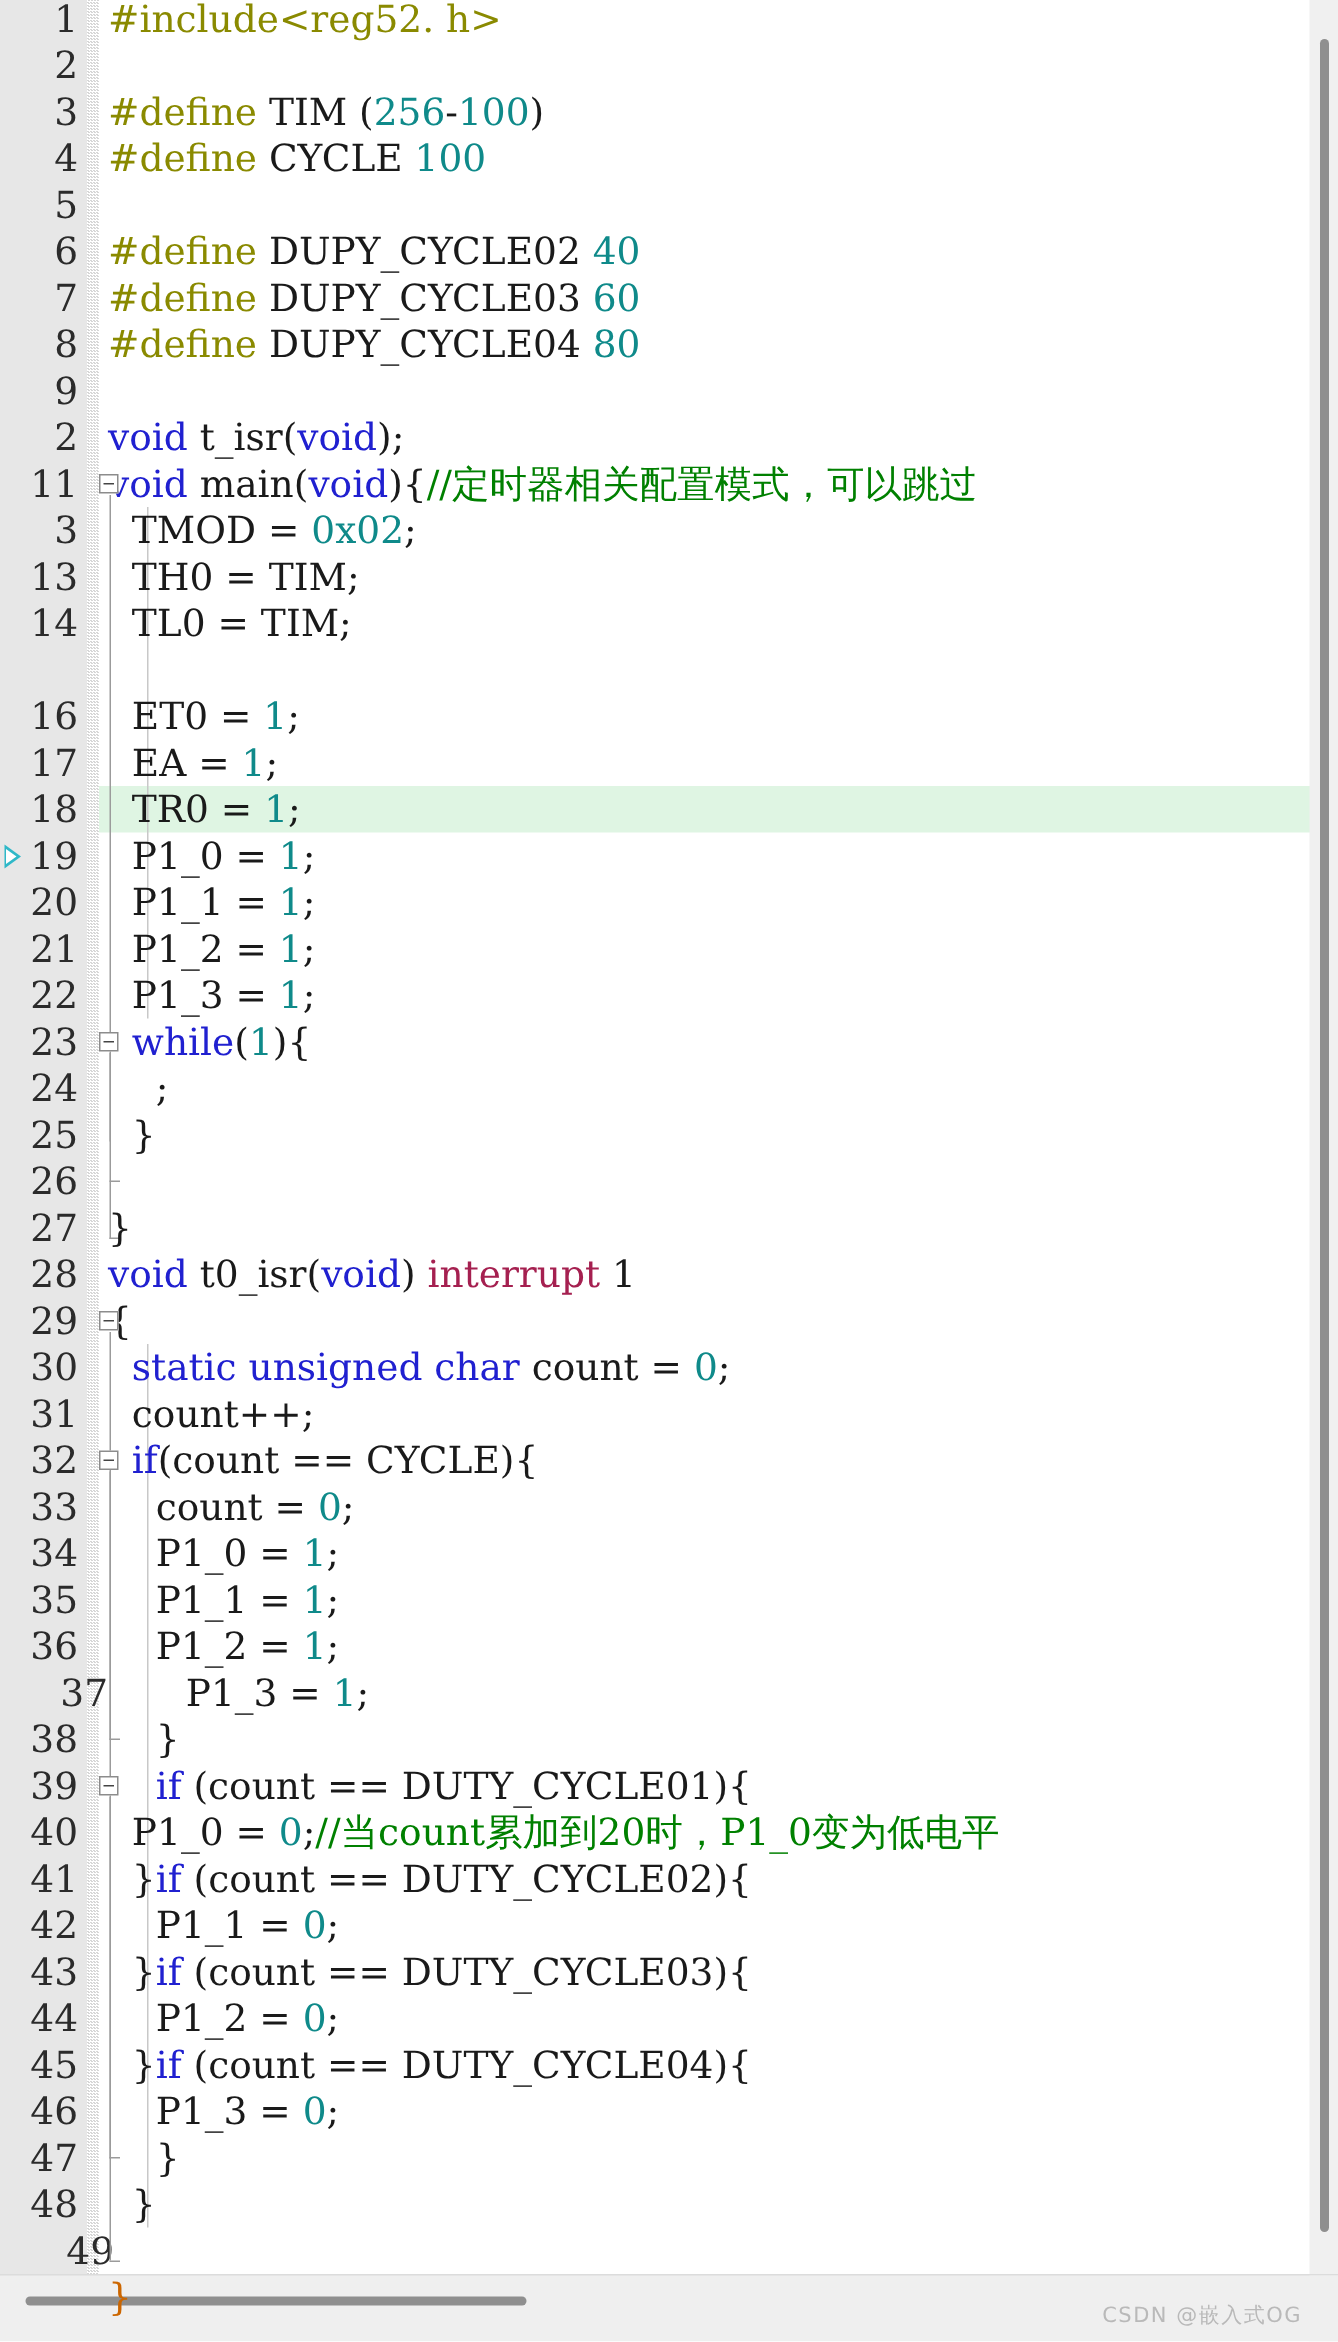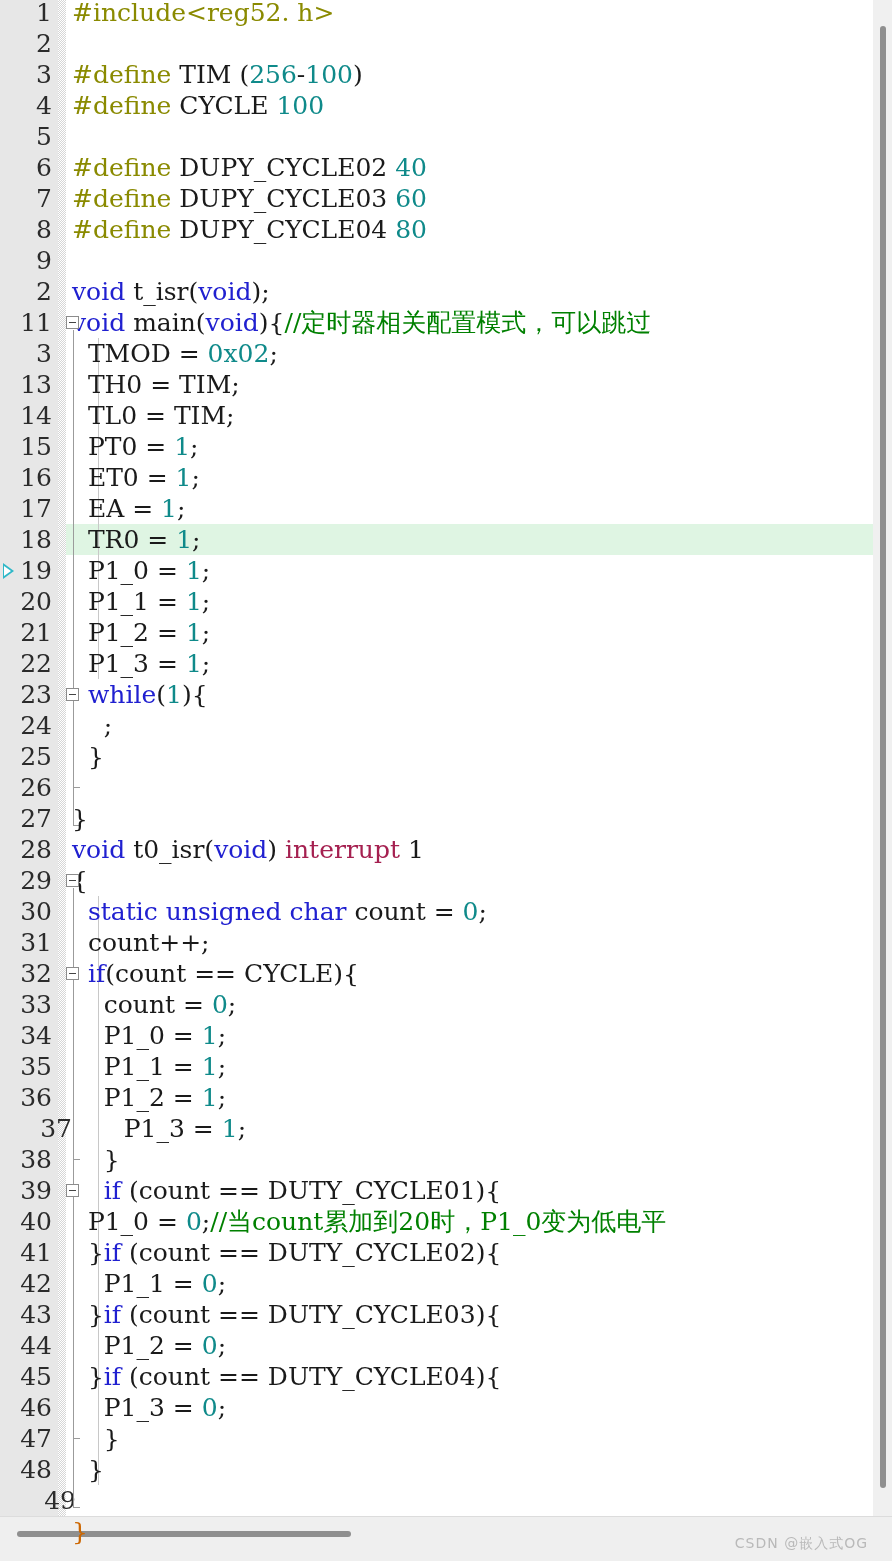--- a/index.html
+++ b/index.html
@@ -230,21 +230,20 @@
       <div class="line" style="top: 121px;"><div class="lnum">5</div></div>
       <div class="line" style="top: 152px;"><div class="lnum">6</div><div class="code"><span class="pp">#define</span><span class="pl"> DUPY_CYCLE02 </span><span class="num">40</span></div></div>
       <div class="line" style="top: 183px;"><div class="lnum">7</div><div class="code"><span class="pp">#define</span><span class="pl"> DUPY_CYCLE03 </span><span class="num">60</span></div></div>
       <div class="line" style="top: 214px;"><div class="lnum">8</div><div class="code"><span class="pp">#define</span><span class="pl"> DUPY_CYCLE04 </span><span class="num">80</span></div></div>
       <div class="line" style="top: 245px;"><div class="lnum">9</div><div class="code"></div></div>
       <div class="line" style="top: 276px;"><div class="lnum">2</div><div class="code"><span class="k">void</span><span class="pl"> t_isr(</span><span class="k">void</span><span class="pl">);</span></div></div>
       <div class="line" style="top: 307px;"><div class="lnum">11</div><div class="code"><span class="k">void</span><span class="pl"> main(</span><span class="k">void</span><span class="pl">){</span><span class="cmt">//定时器相关配置模式，可以跳过</span></div></div>
       <div class="line" style="top: 338px;"><div class="lnum">3</div><div class="code"><span class="pl">  TMOD = </span><span class="num">0x02</span><span class="pl">;</span></div></div>
       <div class="line" style="top: 369px;"><div class="lnum">13</div><div class="code"><span class="pl">  TH0 = TIM;</span></div></div>
       <div class="line" style="top: 400px;"><div class="lnum">14</div><div class="code"><span class="pl">  TL0 = TIM;</span></div></div>
-      <div class="line" style="top: 431px;"><div class="lnum">15</div><div class="code"><span class="pl">  PT0 = </span><span class="num">1</span><span class="pl">;</span></div></div>
       <div class="line" style="top: 462px;"><div class="lnum">16</div><div class="code"><span class="pl">  ET0 = </span><span class="num">1</span><span class="pl">;</span></div></div>
       <div class="line" style="top: 493px;"><div class="lnum">17</div><div class="code"><span class="pl">  EA = </span><span class="num">1</span><span class="pl">;</span></div></div>
       <div class="line hl" style="top: 524px;"><div class="hl-band"></div><div class="lnum">18</div><div class="code"><span class="pl">  TR0 = </span><span class="num">1</span><span class="pl">;</span></div></div>
       <div class="line" style="top: 555px;"><div class="lnum">19</div><div class="code"><span class="pl">  P1_0 = </span><span class="num">1</span><span class="pl">;</span></div></div>
       <div class="line" style="top: 586px;"><div class="lnum">20</div><div class="code"><span class="pl">  P1_1 = </span><span class="num">1</span><span class="pl">;</span></div></div>
       <div class="line" style="top: 617px;"><div class="lnum">21</div><div class="code"><span class="pl">  P1_2 = </span><span class="num">1</span><span class="pl">;</span></div></div>
       <div class="line" style="top: 648px;"><div class="lnum">22</div><div class="code"><span class="pl">  P1_3 = </span><span class="num">1</span><span class="pl">;</span></div></div>
       <div class="line" style="top: 679px;"><div class="lnum">23</div><div class="code"><span class="pl">  </span><span class="k">while</span><span class="pl">(</span><span class="num">1</span><span class="pl">){</span></div></div>
       <div class="line" style="top: 710px;"><div class="lnum">24</div><div class="code"><span class="pl">    ;</span></div></div>
       <div class="line" style="top: 741px;"><div class="lnum">25</div><div class="code"><span class="pl">  }</span></div></div>

